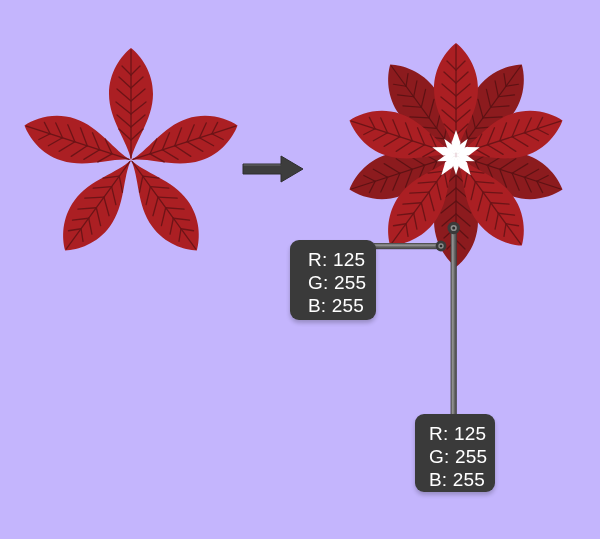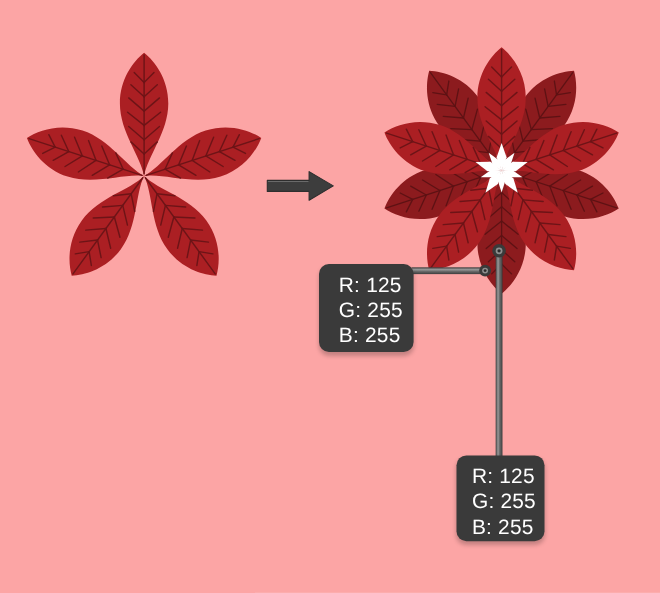--- a/index.html
+++ b/index.html
@@ -10,21 +10,21 @@
   body {
     width: 600px;
     height: 539px;
     overflow: hidden;
     font-family: "Liberation Sans", sans-serif;
   }
   #stage {
     position: relative;
     width: 600px;
     height: 539px;
-    background: #fca5a5;
+    background: #c4b5fd;
   }
   #artboard {
     position: absolute;
     left: 0;
     top: 0;
     width: 600px;
     height: 539px;
   }
 
   

